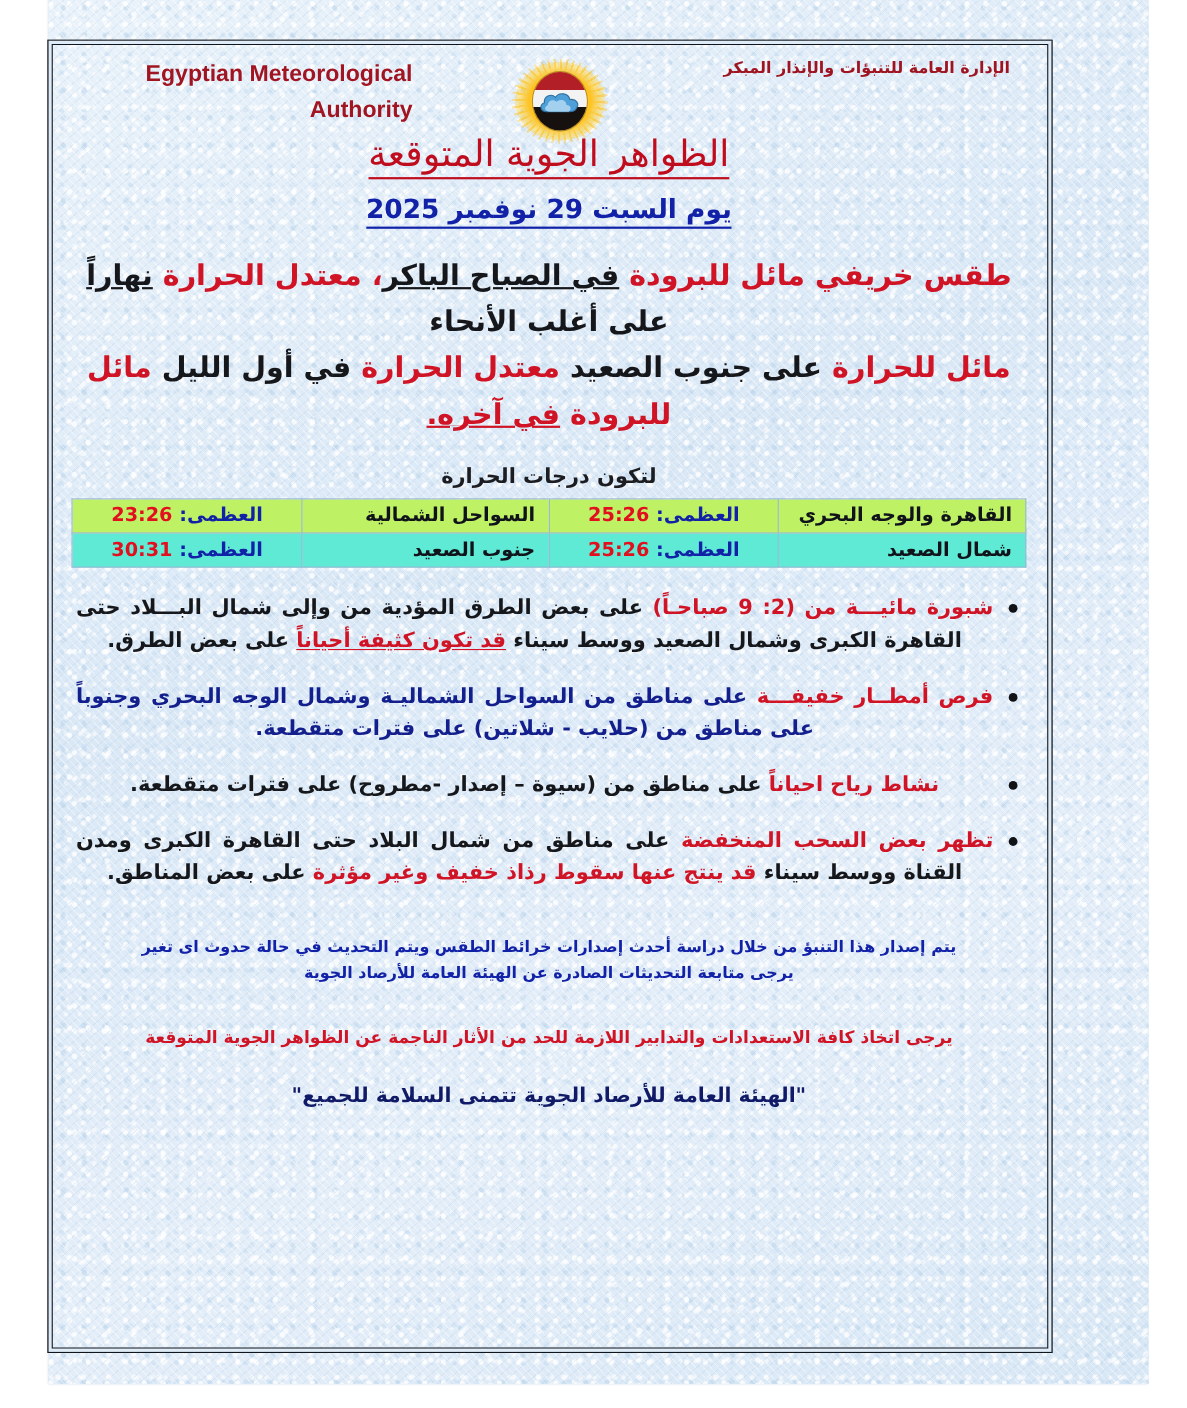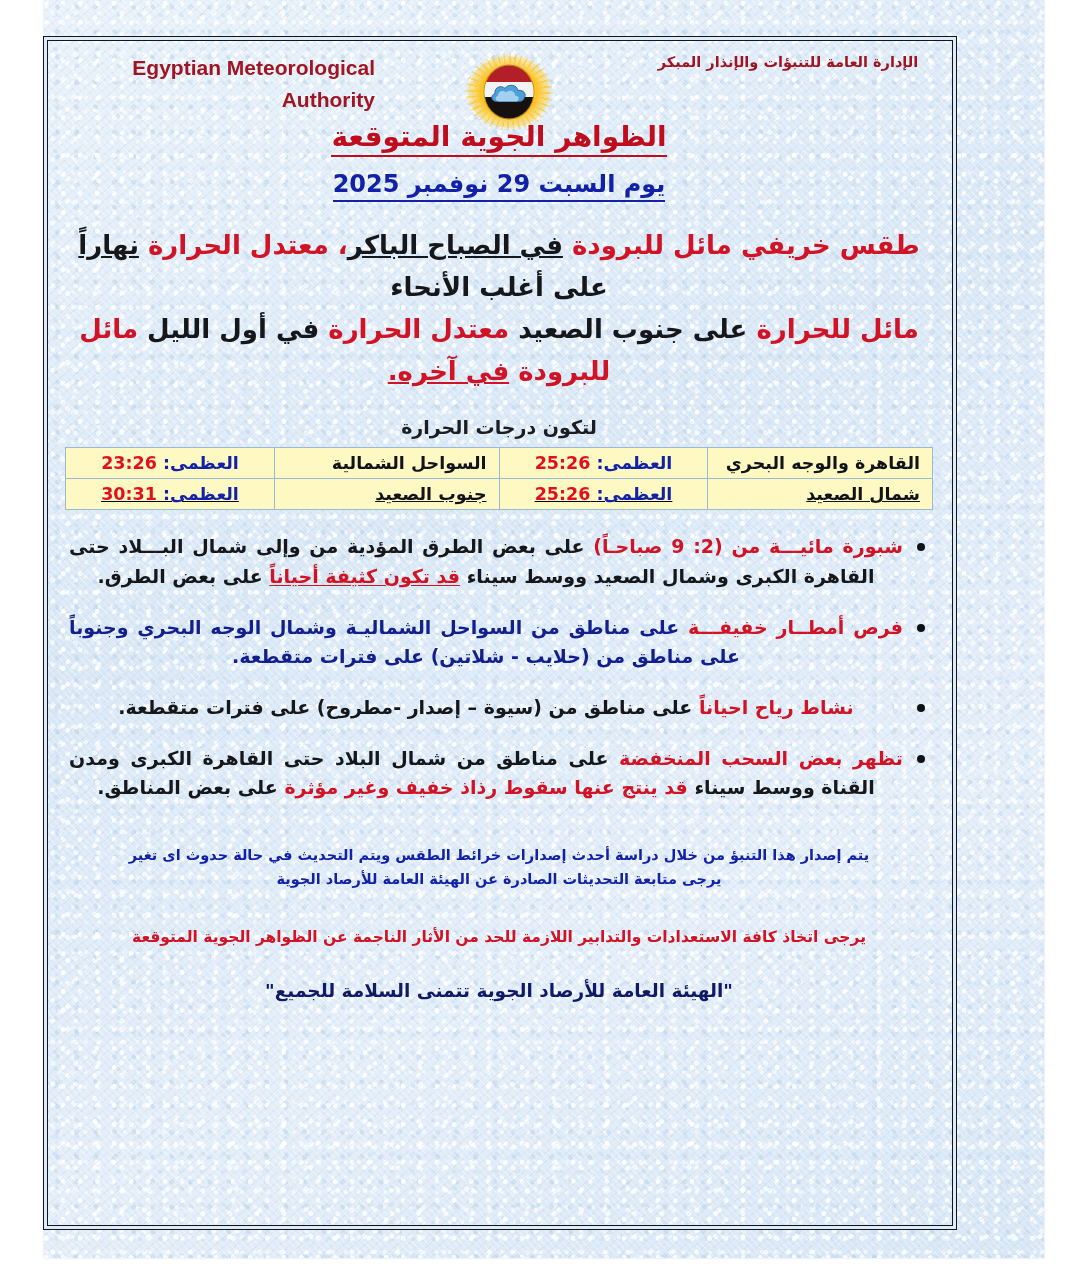--- a/index.html
+++ b/index.html
@@ -144,22 +144,22 @@
     position: absolute;
     left: 50%; top: 52%;
     transform: translate(-50%,-50%);
     width: 41px; height: 24px;
   }
 
   
   .title-main {
     text-align: center;
     color: #c00d1e;
-    font-weight: bold;
-    font-size: 28px;
+    font-weight: normal;
+    font-size: 33px;
     margin-top: 16px;
     direction: rtl;
   }
   .title-main span {
     border-bottom: 2px solid #c00d1e;
     padding-bottom: 2px;
   }
   .title-date {
     text-align: center;
     color: #1222a8;
@@ -204,22 +204,22 @@
     table-layout: fixed;
   }
   table.temps td {
     border: 1px solid #9bb8d4;
     height: 30px;
     padding: 0 12px;
     font-size: 17.5px;
     font-weight: bold;
     vertical-align: middle;
   }
-  tr.row-a td { background: #fef9c3; }
-  tr.row-b td { background: #fef9c3; text-decoration: underline; }
+  tr.row-a td { background: #bef264; }
+  tr.row-b td { background: #5eead4; }
   td.region { color: #11131a; text-align: right; width: 26%; }
   td.value  { text-align: center; width: 24%; }
   td.value .lbl { color: #1222a8; }
   td.value .num { color: #e2101f; }
 
   
   ul.bullets {
     direction: rtl;
     list-style: none;
     margin: 22px 26px 0 26px;

